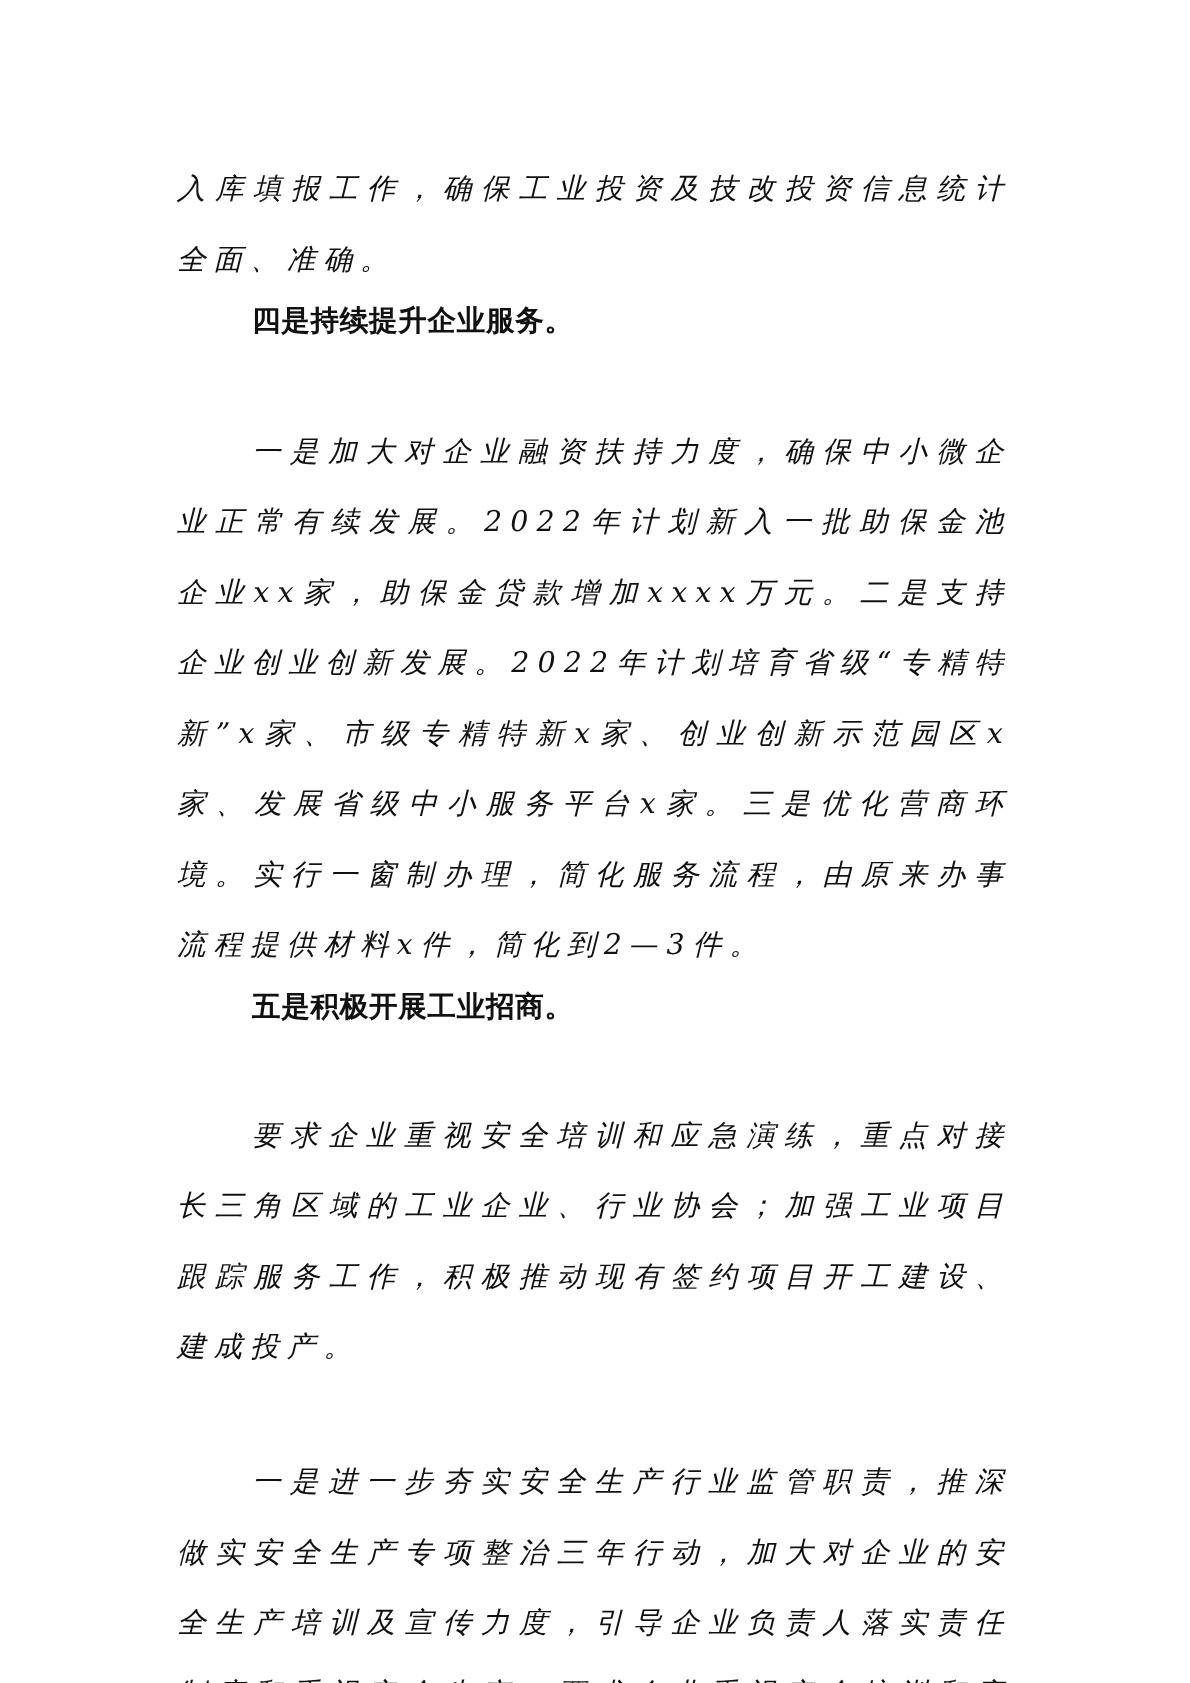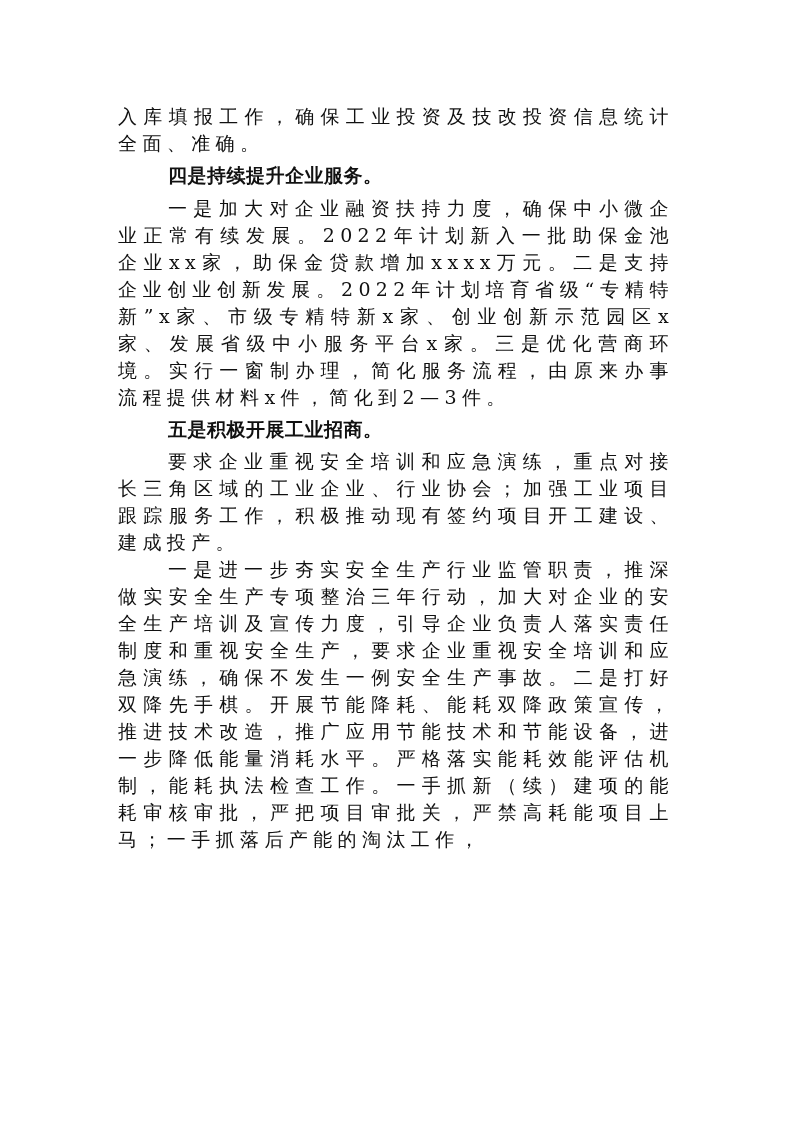--- a/index.html
+++ b/index.html
@@ -8,32 +8,33 @@
     position: absolute;
     left: 118px;
     top: 103px;
     width: 556px;
     font-family: "DejaVu Serif", "Liberation Serif", serif;
     font-size: 19px;
     color: #111111;
   }
   .p {
     margin: 0;
-    line-height: 27px;
+    line-height: 47px;
     text-align: justify;
     text-align-last: left;
     letter-spacing: 5.4px;
     word-break: break-all;
+    font-style: italic;
   }
-  .p.indent { text-indent: 50px; }
+  .p.indent { text-indent: 50px; margin-top: 43px; }
   .h {
     margin: 0;
     line-height: 37.5px;
     text-indent: 50px;
-    font-family: Liberation Sans, sans-serif;
+    font-family: Liberation Mono, monospace;
     font-weight: bold;
     font-size: 19px;
     letter-spacing: 0.5px;
   }
 </style>
 </head>
 <body>
 
 <div class="page">
   <p class="p">入库填报工作，确保工业投资及技改投资信息统计全面、准确。</p>

